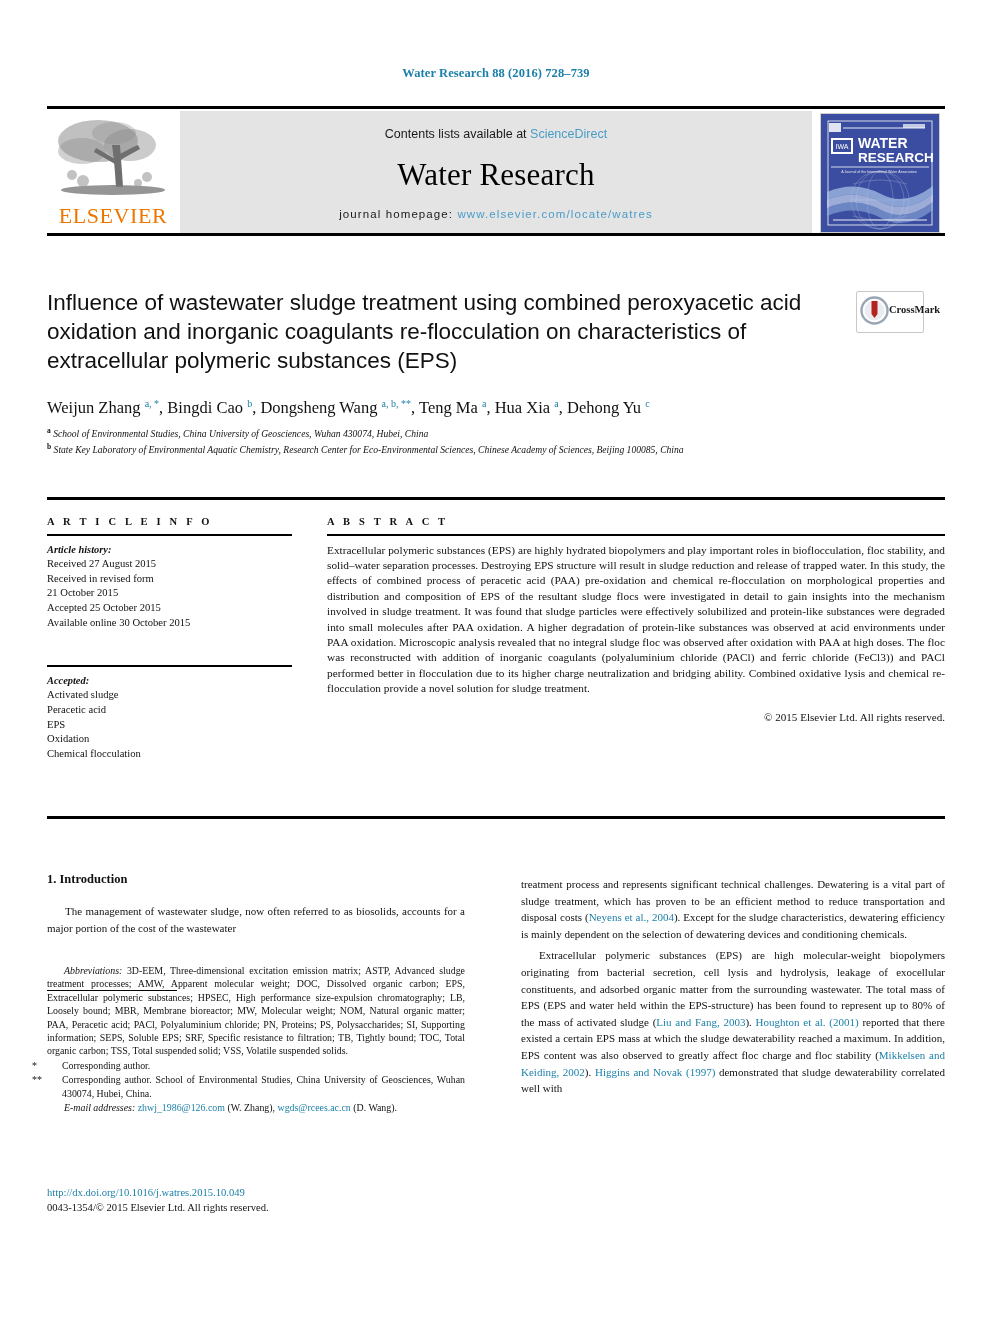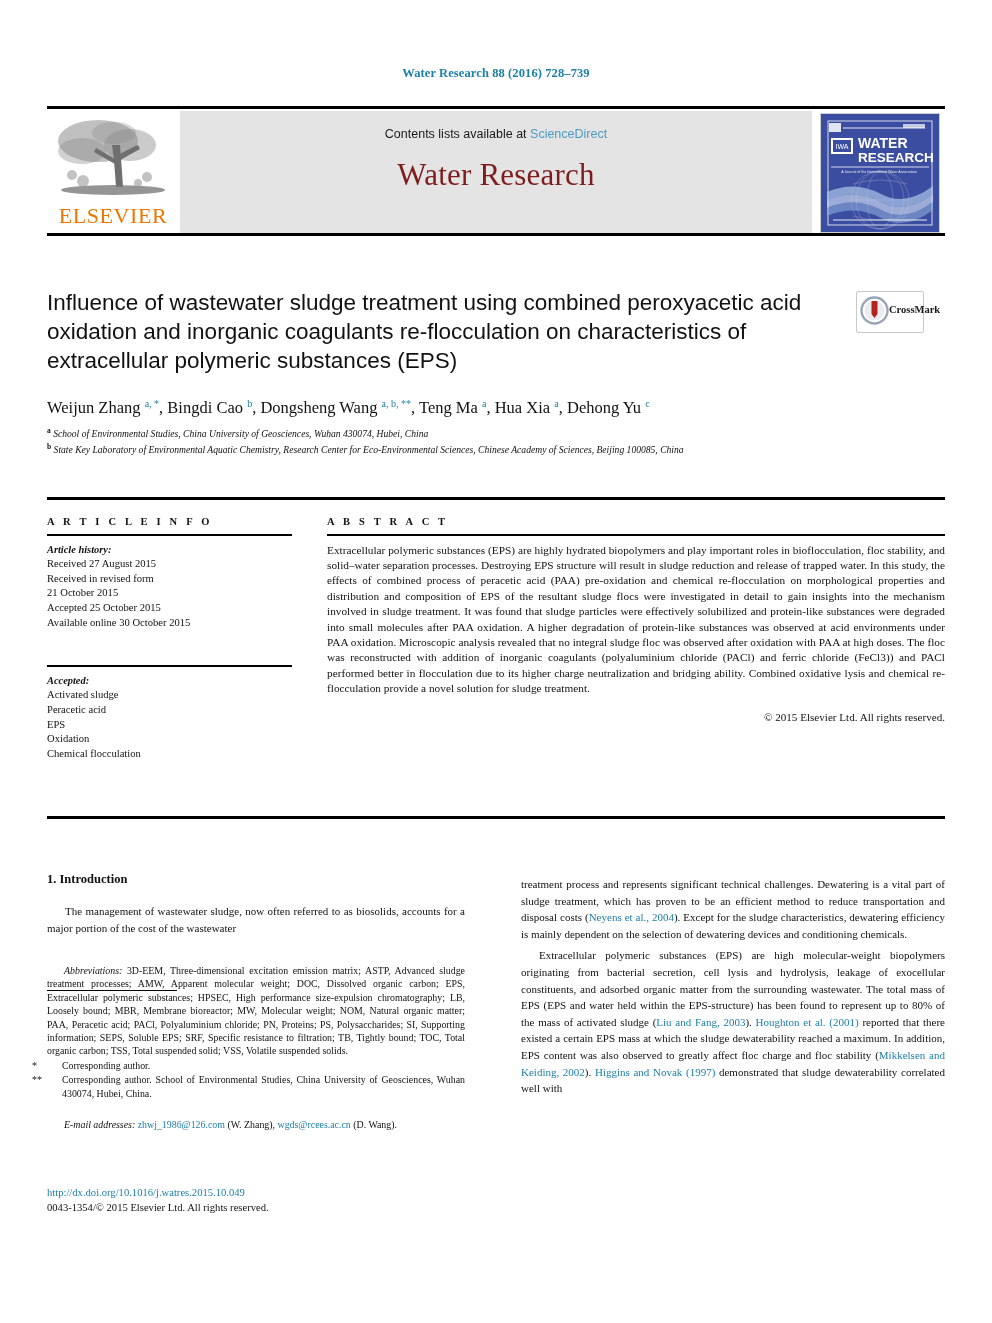--- a/index.html
+++ b/index.html
@@ -99,21 +99,21 @@
   .contents-line .sd-link {
     color: #4a9cc7;
   }
   .journal-name {
     position: absolute;
     left: 0; top: 46px;
     width: 632px;
     text-align: center;
     font-family: "Liberation Serif", serif;
     font-size: 31px;
-    color: #7f1d1d;
+    color: #000000;
     letter-spacing: 0.2px;
   }
   .homepage-line {
     position: absolute;
     left: 0; top: 97px;
     width: 632px;
     text-align: center;
     font-family: "Liberation Sans", sans-serif;
     font-size: 11.5px;
     letter-spacing: 1.1px;
@@ -335,21 +335,21 @@
   }
   .fn-item {
     text-align: justify;
     padding-left: 15px;
     text-indent: -15px;
     margin-top: 1px;
   }
   .fn-email {
     text-align: justify;
     text-indent: 17px;
-    margin-top: 18px;
+    margin-top: 1px;
   }
   .fn-email i { font-style: italic; }
   .mail-link { color: #1b7fa8; }
 
   .imprint {
     position: absolute;
     left: 47px; top: 1186px;
     width: 418px;
     font-family: "Liberation Serif", serif;
     font-size: 10.6px;
@@ -391,20 +391,21 @@
           <circle cx="95" cy="62" r="5"></circle>
           <circle cx="86" cy="68" r="4"></circle>
         </g>
       </svg>
       <div class="elsevier-word">ELSEVIER</div>
     </div>
 
     <div class="center-band">
       <div class="contents-line"><span>Contents lists available at </span><span class="sd-link">ScienceDirect</span></div>
       <div class="journal-name">Water Research</div>
+      <div class="homepage-line"><span>journal homepage: </span><span class="hp-link">www.elsevier.com/locate/watres</span></div>
     </div>
 
     <div class="cover-block">
       <div class="cover-img">
         <svg viewBox="0 0 118 118" width="118" height="118">
           <rect x="0" y="0" width="118" height="118" fill="#3b4da0"></rect>
           <rect x="7" y="7" width="104" height="104" fill="none" stroke="#ffffff" stroke-width="0.8"></rect>
           <rect x="8" y="9" width="12" height="9" fill="#ffffff" opacity="0.85"></rect>
           <rect x="82" y="10" width="22" height="4" fill="#ffffff" opacity="0.7"></rect>
           <line x1="22" y1="14" x2="104" y2="14" stroke="#ffffff" stroke-width="0.9"></line>

